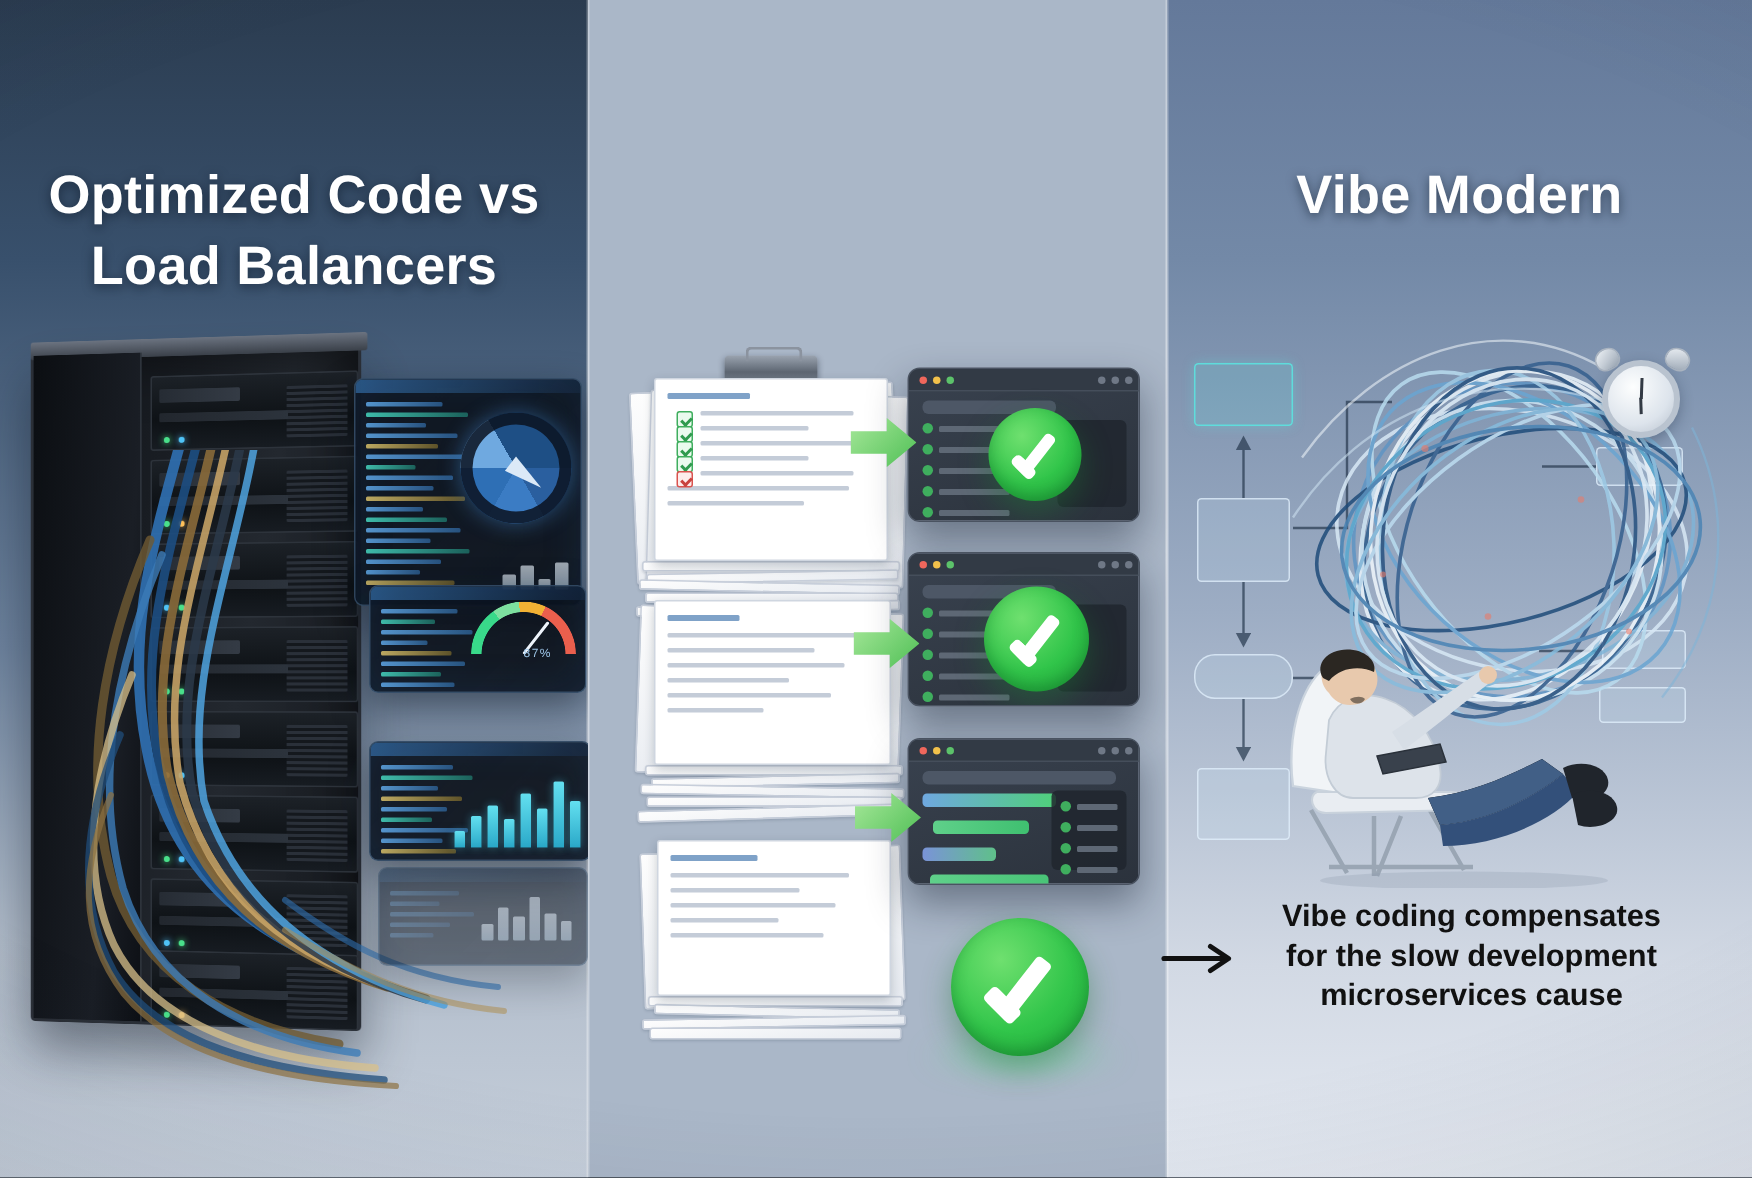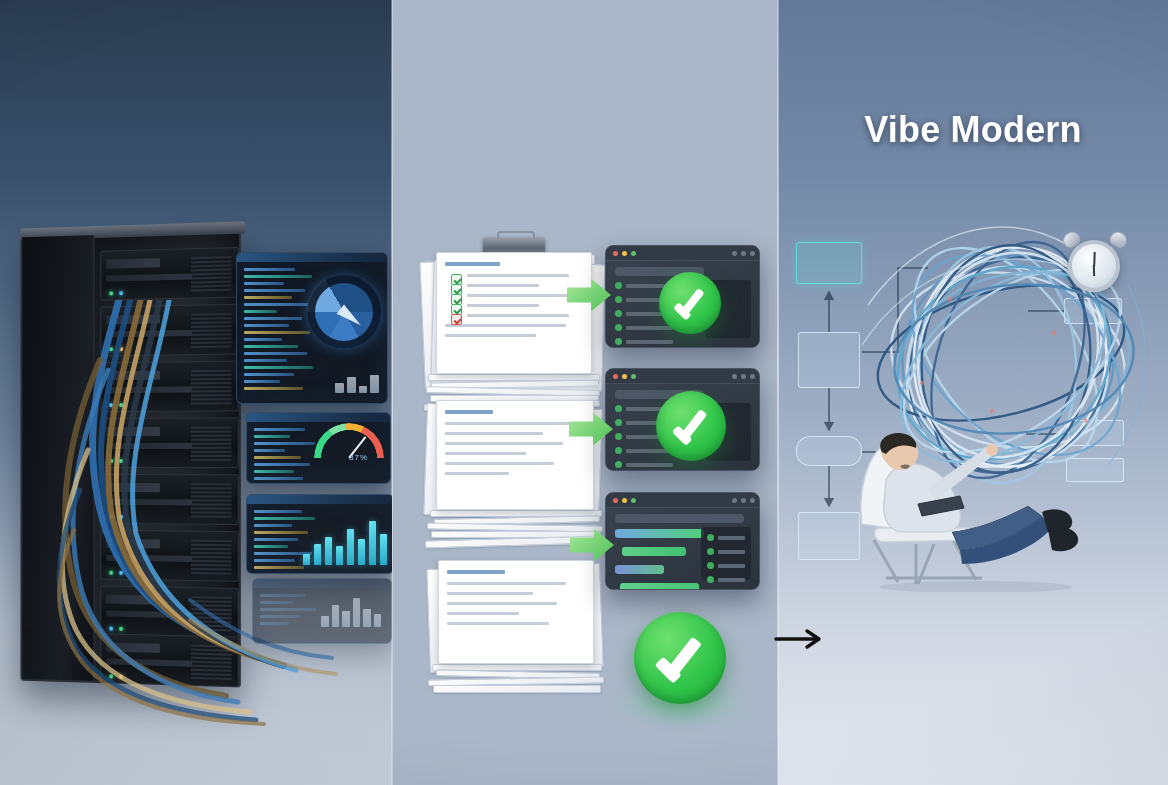--- a/index.html
+++ b/index.html
@@ -64,21 +64,21 @@
     box-shadow:0 10px 26px rgba(8,14,24,.48), inset 0 0 26px rgba(40,90,150,.18);
     overflow:hidden;}
   .scr .bar{position:absolute;left:0;top:0;right:0;height:9px;
     background:linear-gradient(90deg,rgba(60,130,200,.55),rgba(30,60,100,.25));}
   .code{position:absolute;left:7px;top:15px;width:55%;}
   .code i{display:block;height:3px;margin-bottom:4px;border-radius:1px;
     background:linear-gradient(90deg,#5fa8e8,#2b5c8e);opacity:.85;}
   .code i.s{background:linear-gradient(90deg,#46d6c0,#1d6e64);}
   .code i.y{background:linear-gradient(90deg,#d8c06a,#6b5c2a);}
   #s1{left:236px;top:252px;width:152px;height:152px;}
-  #s2{left:246px;top:412px;width:145px;height:72px;}
+  #s2{left:246px;top:390px;width:145px;height:72px;}
   #s3{left:246px;top:494px;width:148px;height:80px;}
   #s4{left:252px;top:578px;width:140px;height:66px;opacity:.55;}
   .dialwrap{position:absolute;right:6px;top:22px;}
   .dial{width:74px;height:74px;border-radius:50%;
     background:conic-gradient(from 210deg,#2e6fb5 0deg 60deg,#6fa9e0 60deg 120deg,#1e4f85 120deg 240deg,#2a5f9f 240deg 300deg,#3b7cc4 300deg 360deg);
     box-shadow:inset 0 0 0 8px rgba(10,18,30,.85),0 0 14px rgba(70,150,230,.45);
     position:relative;}
   .dial:after{content:"";position:absolute;left:50%;top:50%;width:0;height:0;
     border-left:6px solid transparent;border-right:6px solid transparent;border-bottom:26px solid #dbe9f7;
     transform:translate(-50%,-82%) rotate(128deg);transform-origin:50% 82%;}
@@ -646,23 +646,32 @@
 
       <path d="M62,72 L104,64 L108,76 L66,84 Z" fill="#39414c" stroke="#2a313a" stroke-width="1"></path>
 
       <ellipse cx="120" cy="155" rx="96" ry="6" fill="#8d9cae" opacity=".28"></ellipse>
     </svg>
   </div>
 
   <div class="divider" id="d1"></div>
   <div class="divider" id="d2"></div>
 
+  <div class="title" id="t1" style="left:0;width:392px;">
+    <div>Optimized Code vs</div>
+    <div>Load Balancers</div>
+  </div>
   <div class="title" id="t3" style="left:778px;width:390px;">
     <div>Vibe Modern</div>
   </div>
 
   <svg class="carrow" style="left:774px;top:628px;width:54px;height:22px;" viewBox="0 0 54 22">
     <path d="M2,11 L42,11" stroke="#111" stroke-width="3.4" stroke-linecap="round"></path>
     <path d="M33,3 L45,11 L33,19" fill="none" stroke="#111" stroke-width="3.4" stroke-linecap="round" stroke-linejoin="round"></path>
   </svg>
+  <div class="caption" style="left:826px;top:598px;width:310px;">
+    <div>Vibe coding compensates</div>
+    <div>for the slow development</div>
+    <div>microservices cause</div>
+  </div>
 
   <div class="vign"></div>
 </div>
 
 </body></html>

